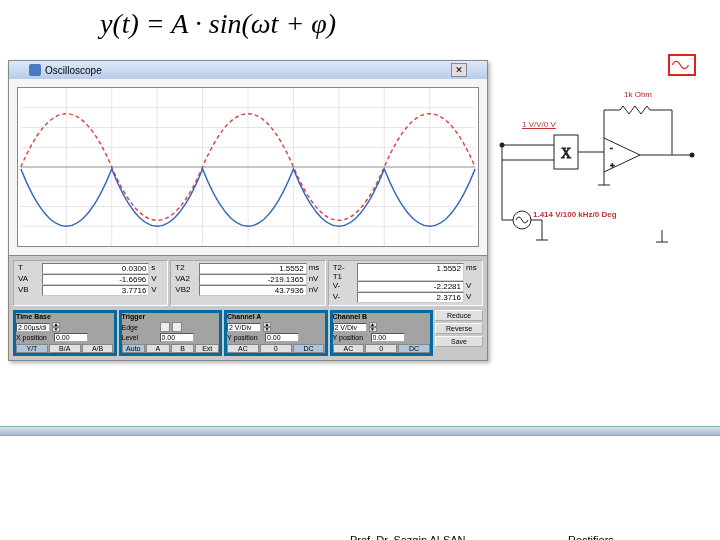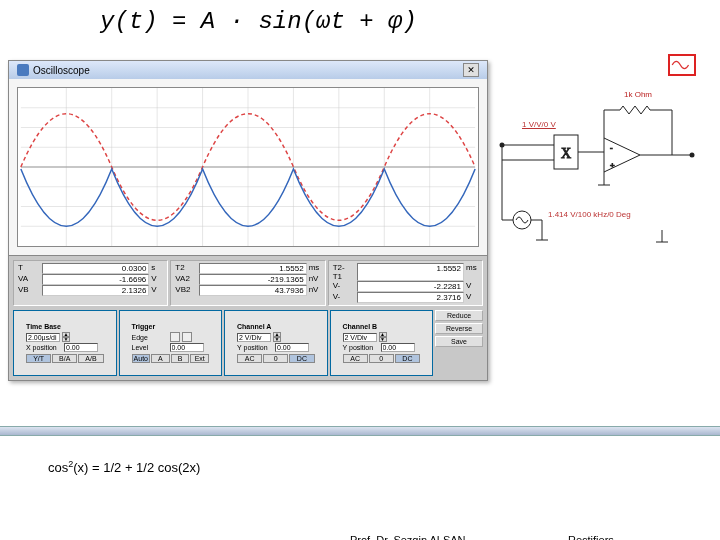--- a/index.html
+++ b/index.html
@@ -1,59 +1,59 @@
 <!DOCTYPE html>
 <html><head>
 <meta charset="utf-8">
 <style>
   * { box-sizing: border-box; margin: 0; padding: 0; }
   body { width: 720px; height: 540px; background: #fff; font-family: Arial, sans-serif; font-size: 10px; position: relative; overflow: hidden; }
 
-  .equation { position: absolute; top: 8px; left: 100px; font-family: Liberation Mono, monospace; font-size: 24px; font-style: italic; }
+  .equation { position: absolute; top: 8px; left: 100px; font-family: Liberation Serif, serif; font-size: 28px; font-style: italic; }
 
   .osc-window { position: absolute; top: 60px; left: 8px; width: 480px; background: #c0c0c0; border: 1px solid #888; box-shadow: 2px 2px 4px rgba(0,0,0,0.3); }
-  .osc-title { background: linear-gradient(#dde8fa, #b8cce8); font-size: 10px; padding: 2px 8px; display: flex; align-items: center; gap: 4px; }
+  .osc-title { background: linear-gradient(#dde8fa, #b8cce8); font-size: 10px; padding: 2px 20px; display: flex; align-items: center; gap: 4px; }
   .osc-title .ic { width: 12px; height: 12px; background: #4a7abf; display: inline-block; border-radius: 2px; }
   .osc-title .xbtn { margin-left: auto; width: 16px; height: 14px; background: #e0e0e0; border: 1px solid #888; font-size: 9px; text-align: center; line-height: 12px; cursor: pointer; }
 
   .scope-area { background: #f5f5f5; padding: 8px; }
   .scope-screen { background: #fff; border: 1px solid #888; height: 160px; position: relative; overflow: hidden; }
   .scope-svg { width: 100%; height: 100%; display: block; }
 
   .controls { background: #c8c8c8; border-top: 1px solid #888; padding: 4px; }
   .readout-row { display: flex; gap: 2px; margin-bottom: 4px; }
   .readout-box { flex: 1; background: #d8d8d8; border: 1px inset #fff; padding: 2px; font-size: 8px; }
   .readout-box .line { display: flex; justify-content: space-between; padding: 0 2px; }
   .readout-box .line .lbl { width: 20px; }
   .readout-box .line .val { flex: 1; text-align: right; background: #fff; border: 1px inset #ccc; padding: 0 2px; margin-left: 4px; }
   .readout-box .line .unit { width: 14px; text-align: left; padding-left: 2px; }
 
   .knob-row { display: flex; gap: 2px; }
-  .knob-box { flex: 1; background: #e5e5e5; border: 1px solid #0369a1; padding: 12px; font-size: 7px; }
+  .knob-box { flex: 1; background: #a3a3a3; border: 3px solid #0369a1; padding: 0; font-size: 7px; }
   .knob-box .hdr { font-weight: bold; margin-bottom: 2px; }
   .knob-box .ctl { display: flex; align-items: center; gap: 2px; margin-bottom: 1px; }
   .knob-box .ctl .lbl { width: 36px; font-size: 7px; }
   .knob-box input[type="text"] { width: 34px; font-size: 7px; background: #fff; border: 1px inset #aaa; padding: 0 1px; }
   .knob-box .btns { display: flex; gap: 1px; margin-top: 2px; }
   .knob-box .btns span { flex: 1; background: #e0e0e0; border: 1px solid #888; text-align: center; font-size: 7px; padding: 0 1px; cursor: pointer; }
   .knob-box .btns span.active { background: #b0c4de; }
   .spinner { display: flex; flex-direction: column; font-size: 5px; }
   .spinner span { width: 8px; height: 5px; background: #ddd; border: 1px solid #888; line-height: 3px; text-align: center; cursor: pointer; }
   .save-col { width: 48px; display: flex; flex-direction: column; gap: 2px; font-size: 7px; }
   .save-col .btn { background: #e0e0e0; border: 1px outset #fff; text-align: center; padding: 1px 0; cursor: pointer; }
 
   .hbar { position: absolute; left: 0; top: 426px; width: 720px; height: 10px; background: linear-gradient(#dce4f0, #aab8d0); border-top: 1px solid #8aa; border-bottom: 1px solid #8aa; }
 
   .circuit { position: absolute; top: 80px; right: 18px; width: 210px; height: 180px; }
   .osc-box { position: absolute; top: -26px; right: 6px; width: 28px; height: 22px; border: 2px solid #d22; background: #fff; }
   .osc-box svg { width: 100%; height: 100%; }
   .c-lbl { position: absolute; font-size: 8px; color: #b22; }
   .c-lbl.kohm { top: 10px; right: 50px; }
   .c-lbl.vdiv { top: 40px; left: 30px; color: #b33; text-decoration: underline; }
-  .c-lbl.src { top: 130px; left: 56px; color: #b33; }
+  .c-lbl.src { top: 130px; left: 41px; color: #b33; font-weight: bold; }
 
   .identities { position: absolute; left: 48px; top: 458px; font-family: Verdana, sans-serif; font-size: 13px; line-height: 1.4; }
   .identities sup { font-size: 9px; }
 
   .footer { position: absolute; bottom: 6px; left: 0; width: 720px; display: flex; font-size: 11px; }
   .footer .a { position: absolute; left: 350px; }
   .footer .b { position: absolute; left: 568px; }
 </style>
 </head>
 <body>
@@ -104,21 +104,21 @@
             <span class="val">0.0300</span>
             <span class="unit">s</span>
           </div>
         <div class="line">
             <span class="lbl">VA</span>
             <span class="val">-1.6696</span>
             <span class="unit">V</span>
           </div>
         <div class="line">
             <span class="lbl">VB</span>
-            <span class="val">2.1326</span>
+            <span class="val">3.7716</span>
             <span class="unit">V</span>
           </div>
       </div>
       <div class="readout-box">
         <div class="line">
             <span class="lbl">T2</span>
             <span class="val">1.5552</span>
             <span class="unit">ms</span>
           </div>
         <div class="line">
@@ -281,19 +281,18 @@
 
       <line x1="170" y1="150" x2="170" y2="162"></line>
       <line x1="164" y1="162" x2="176" y2="162"></line>
     </g>
     <circle cx="10" cy="65" r="2.5" fill="#222"></circle>
     <circle cx="200" cy="75" r="2.5" fill="#222"></circle>
   </svg>
 </div>
 
 <div class="identities">
-  <div><span>cos</span><sup>2</sup><span>(x) = 1/2 + 1/2 cos(2x)</span></div>
 </div>
 
 <div class="footer">
   <span class="a">Prof. Dr. Sezgin ALSAN</span>
   <span class="b">Rectifiers</span>
 </div>
 
 </body></html>

